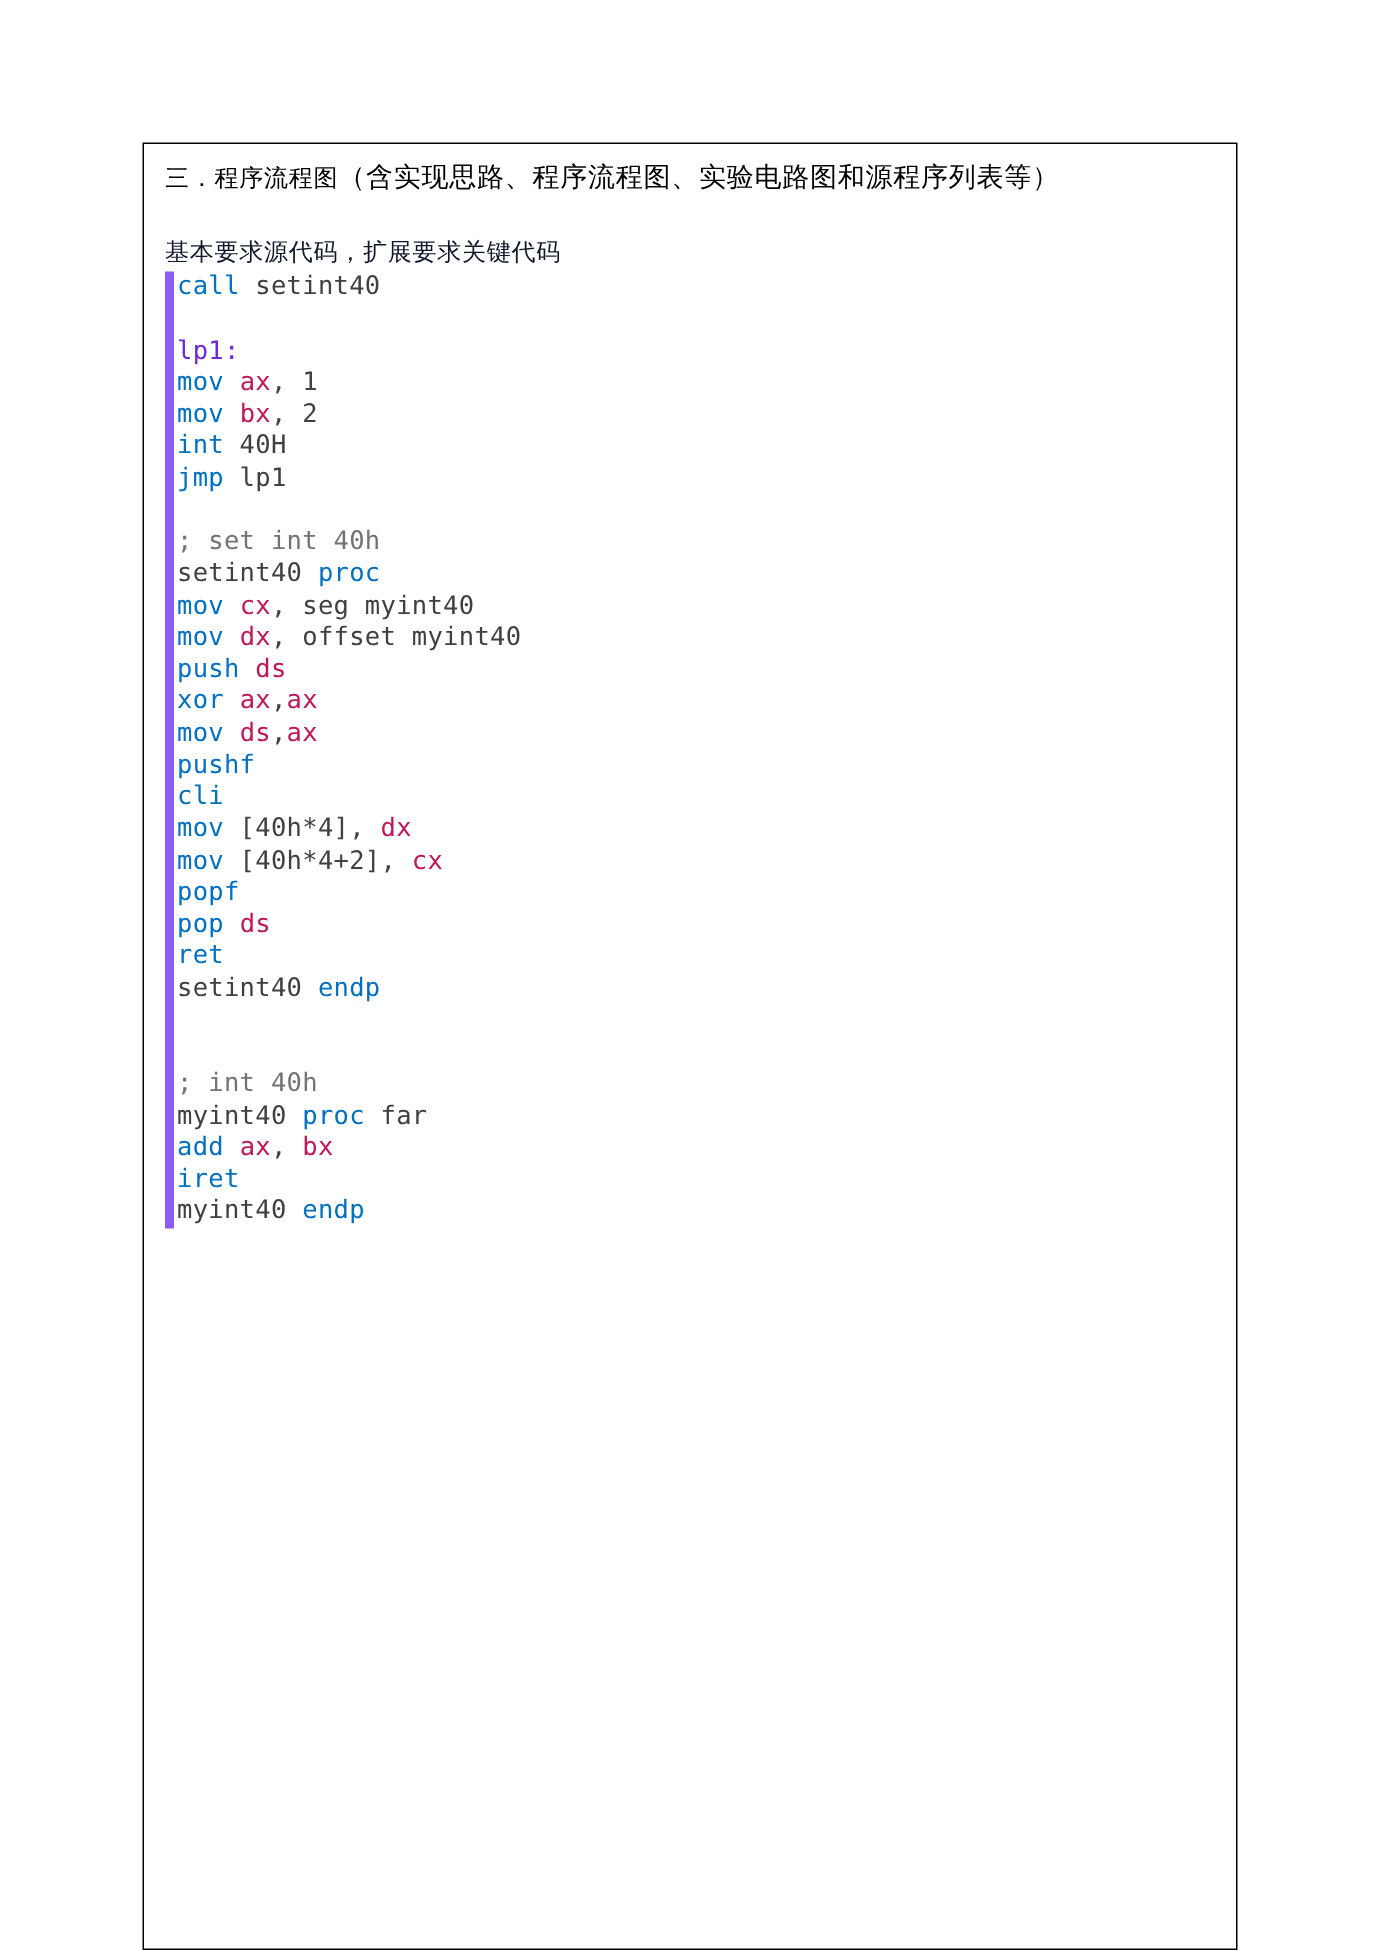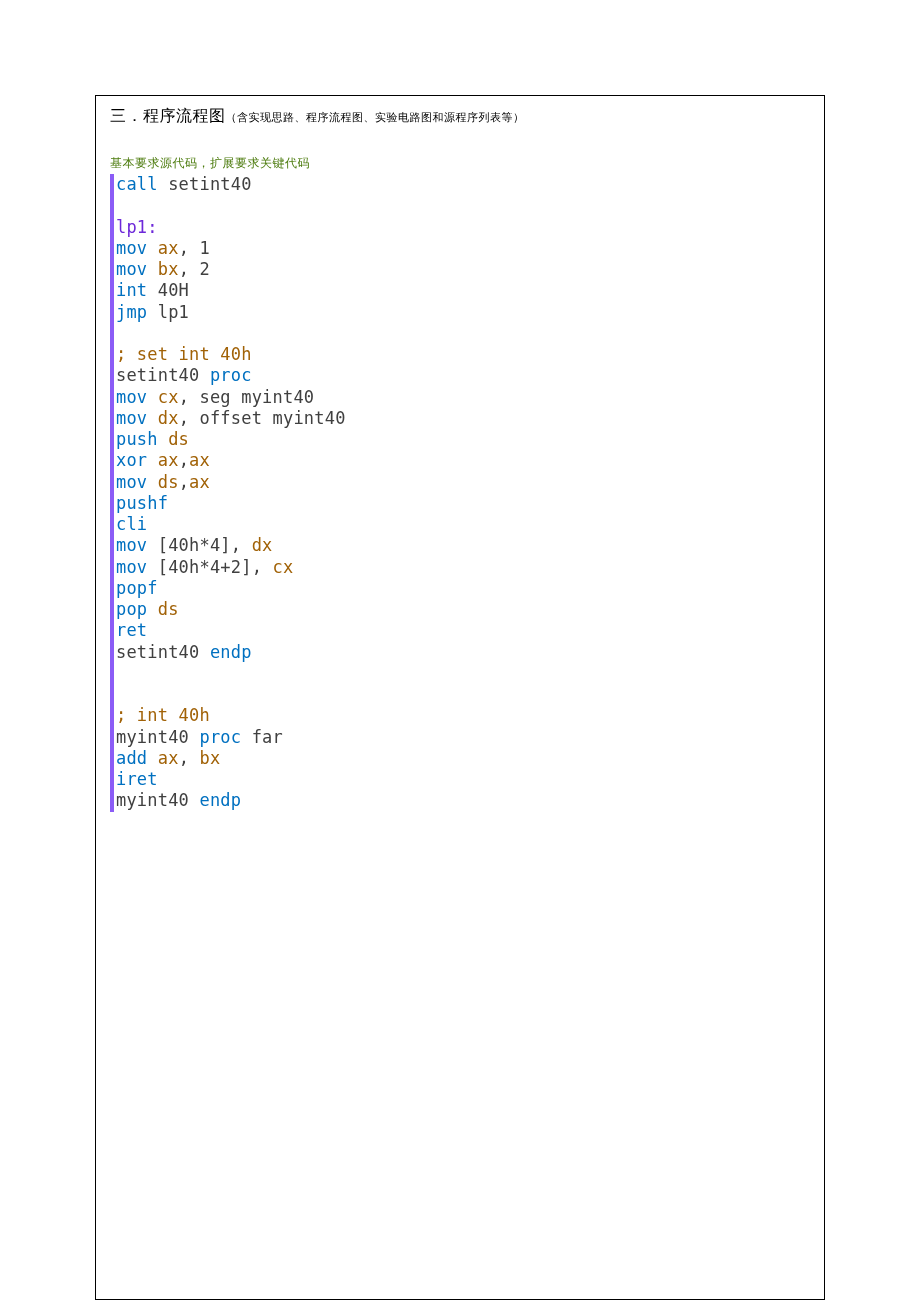--- a/index.html
+++ b/index.html
@@ -20,42 +20,42 @@
     padding: 10px 14px;
     box-sizing: border-box;
   }
   .heading {
     font-size: 16px;
     color: #000;
     letter-spacing: 0.5px;
     margin-bottom: 28px;
   }
   .heading .paren {
-    font-size: 11px;
+    font-size: 18px;
     margin-top: 36px;
   }
   .subheading {
-    font-size: 12px;
-    color: #4d7c0f;
+    font-size: 16px;
+    color: #0f172a;
     margin-bottom: 2px;
     letter-spacing: 0.5px;
   }
   .code-block {
-    border-left: 4px solid #8b5cf6;
+    border-left: 6px solid #8b5cf6;
     padding-left: 2px;
     font-family: "Lucida Console", "DejaVu Sans Mono", monospace;
     font-size: 17px;
     line-height: 1.25;
     letter-spacing: 0.2px;
     white-space: pre;
   }
   .kw  { color: #0070c0; }   
-  .reg { color: #a16207; }   
+  .reg { color: #be185d; }   
   .txt { color: #404040; }   
-  .cmt { color: #a16207; }   
+  .cmt { color: #737373; }   
   .lbl { color: #6d28d9; }   
 </style>
 </head>
 <body>
 
 <div class="page-container">
 
   <div class="heading">
     <span>三．程序流程图</span><span class="paren">（含实现思路、程序流程图、实验电路图和源程序列表等）</span>
   </div>

